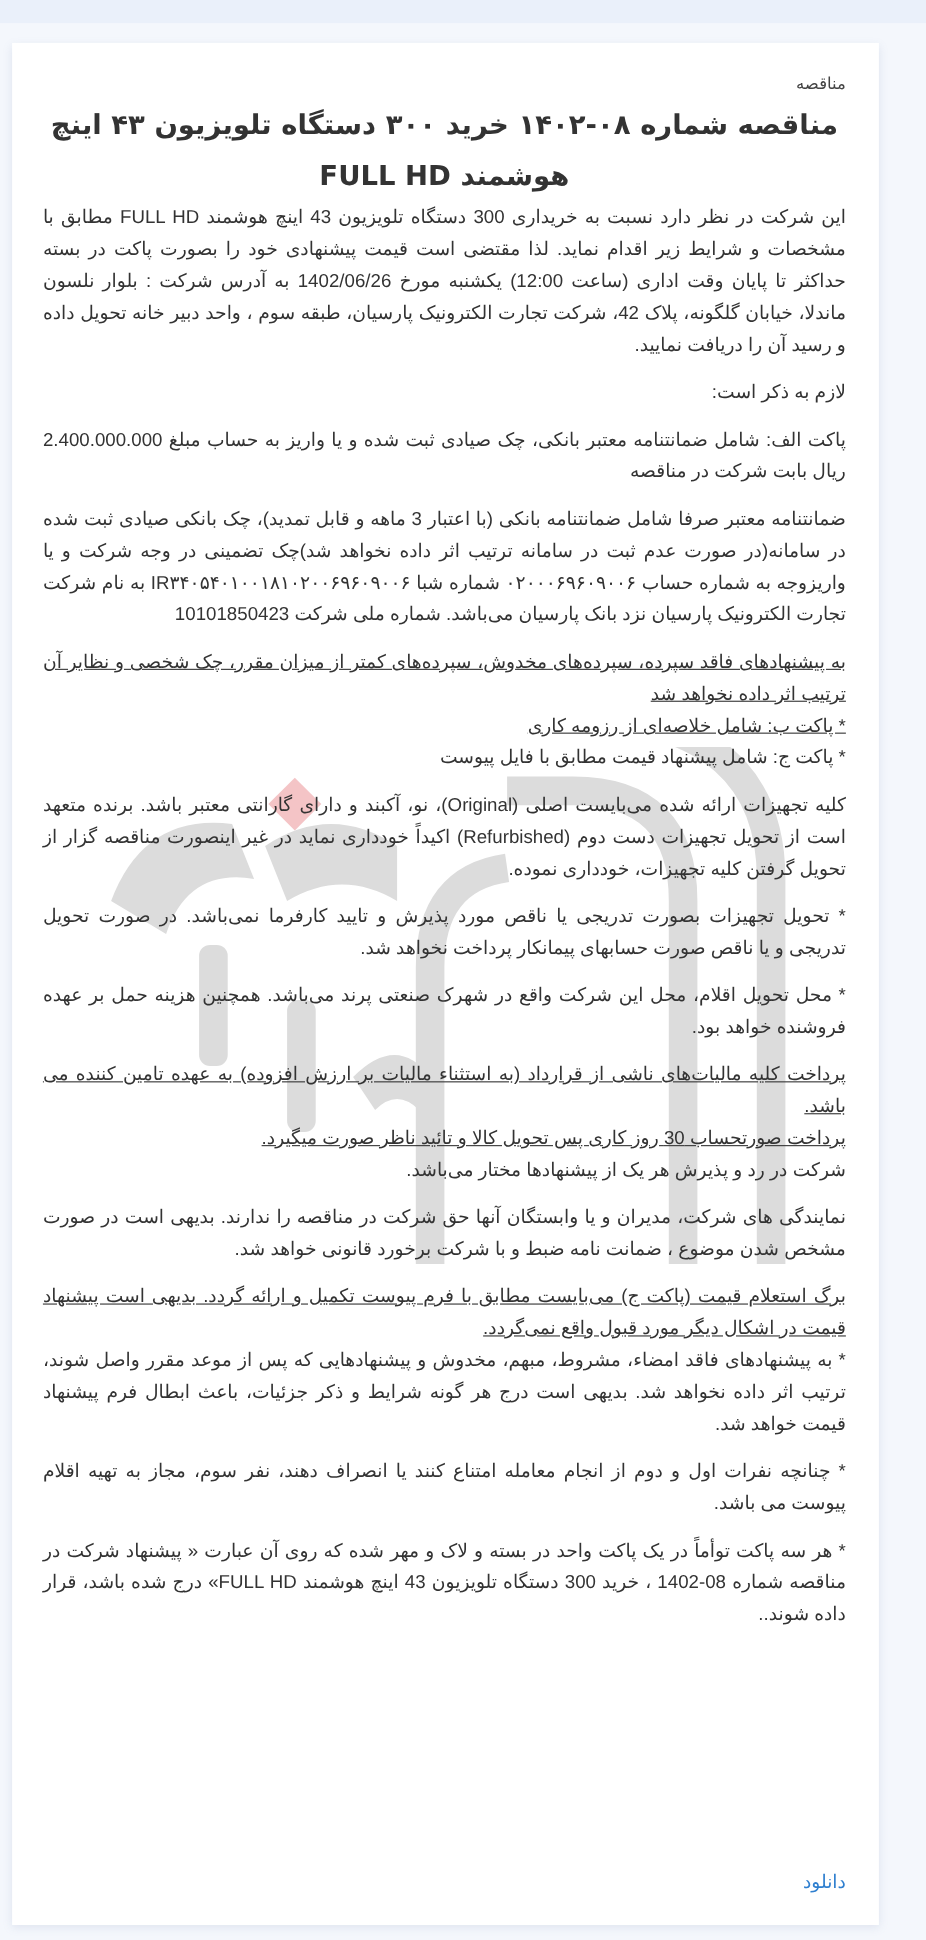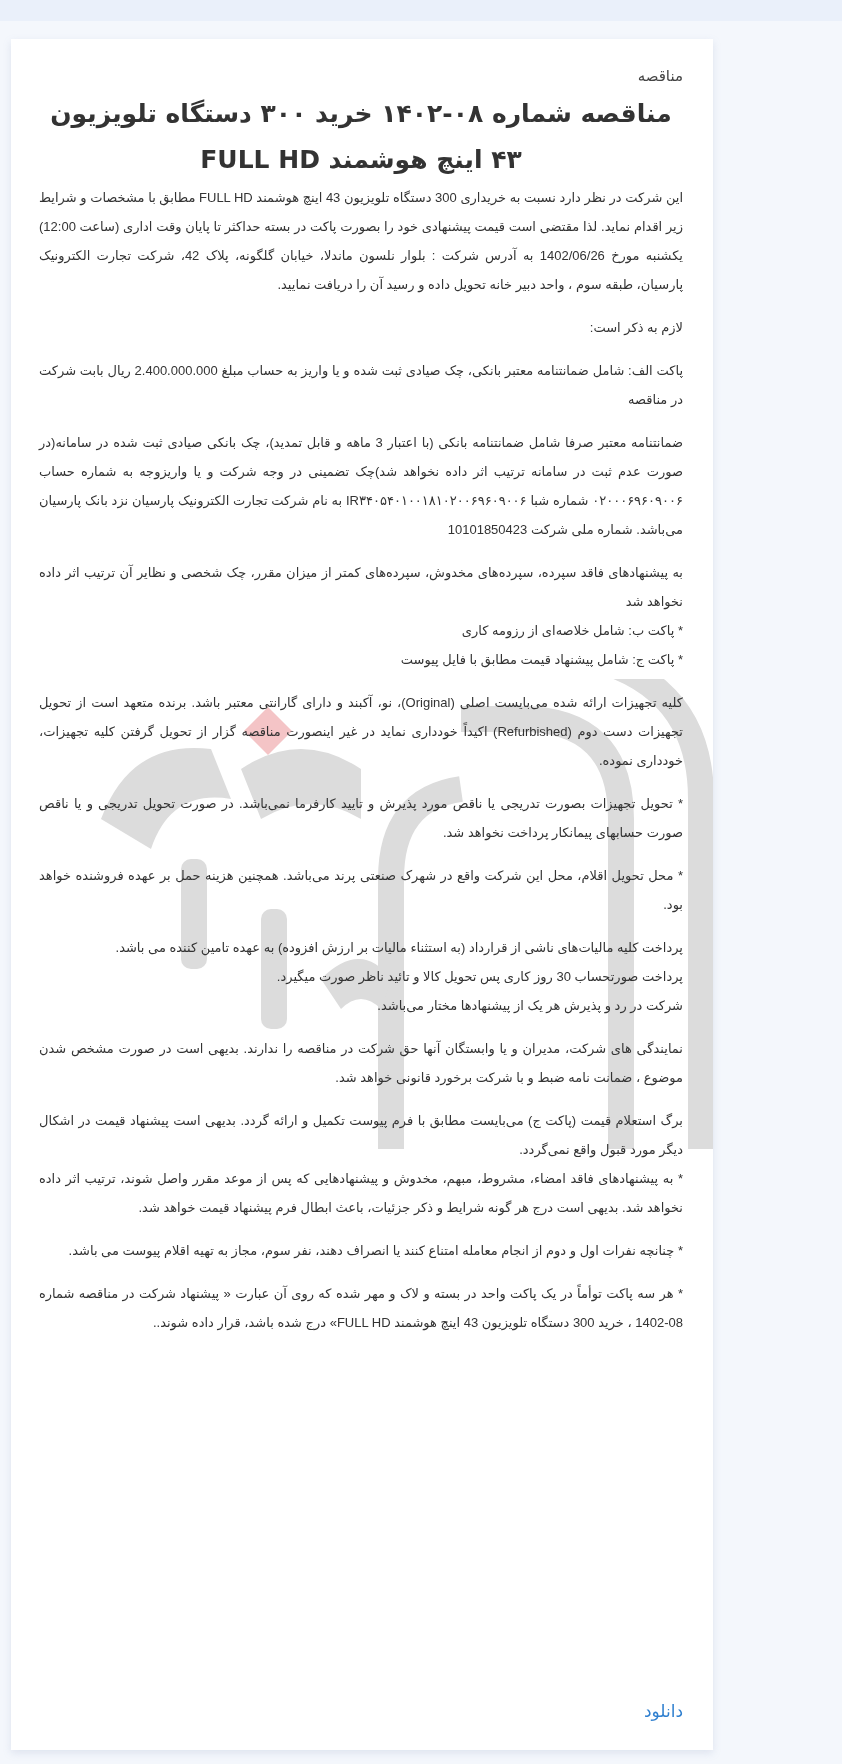--- a/index.html
+++ b/index.html
@@ -8,21 +8,21 @@
     background: #f4f7fc;
     font-family: "DejaVu Sans", "Liberation Sans", sans-serif;
     color: #333333;
     position: relative;
   }
   .top-band {
     position: absolute; left: 0; top: 0; width: 842px; height: 21px;
     background: #eaf0fa;
   }
   .card {
-    position: absolute; left: 11px; top: 39px; width: 702px; height: 1711px;
+    position: absolute; left: 11px; top: 39px; width: 788px; height: 1711px;
     background: #ffffff;
     box-shadow: 0 3px 8px rgba(120, 140, 180, 0.18);
     direction: rtl;
     padding: 24px 30px 0 28px;
     overflow: hidden;
   }
   .watermark {
     position: absolute; left: 50px; top: 640px; width: 720px; height: 480px;
     pointer-events: none; z-index: 0;
   }
@@ -33,25 +33,25 @@
   }
   .title {
     font-size: 25px; font-weight: bold; color: #333; line-height: 46px;
     margin-top: 4px; text-align: center;
   }
   .date {
     font-size: 13px; color: #555; margin-top: 8px; line-height: 18px;
   }
   .body-text {
     font-family: "Liberation Sans", "DejaVu Sans", sans-serif;
-    font-size: 13px; line-height: 29px; color: #333; text-align: justify;
+    font-size: 17px; line-height: 29px; color: #333; text-align: justify;
     text-align-last: right;
   }
   .body-text p { margin-bottom: 14px; }
-  .body-text p.tight { margin-bottom: 0; }
+  .body-text p.tight { margin-bottom: 0; text-decoration: underline; }
   .body-text p.gap-big { }
   .download {
     position: absolute; right: 30px; top: 1662px;
     font-size: 17px; color: #2f7fcf; text-decoration: none; direction: rtl;
     cursor: pointer;
     text-align: right;
   }
 </style>
 </head>
 <body>

